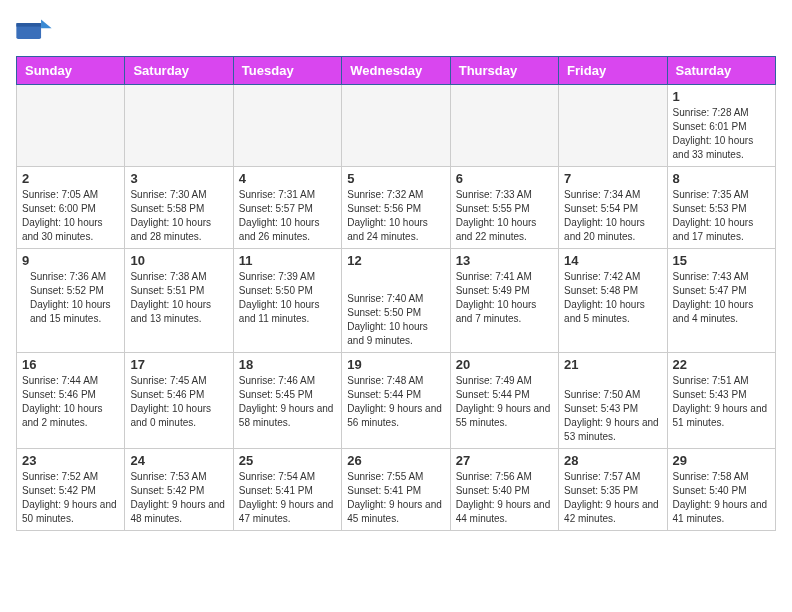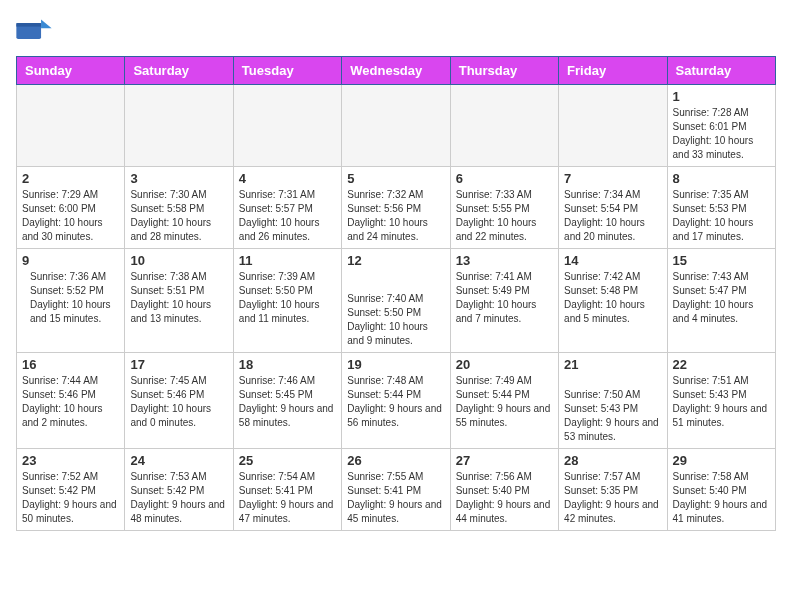--- a/index.html
+++ b/index.html
@@ -132,21 +132,21 @@
         <td>
           <span class="day-number">1</span>
           <div class="day-info" style="white-space: pre-line;">Sunrise: 7:28 AM
 Sunset: 6:01 PM
 Daylight: 10 hours and 33 minutes.</div>
         </td>
       </tr>
       <tr>
         <td>
           <span class="day-number">2</span>
-          <div class="day-info" style="white-space: pre-line;">Sunrise: 7:29 AM
+          <div class="day-info" style="white-space: pre-line;">Sunrise: 7:05 AM
 Sunset: 6:00 PM
 Daylight: 10 hours and 30 minutes.</div>
         </td>
         <td>
           <span class="day-number">3</span>
           <div class="day-info" style="white-space: pre-line;">Sunrise: 7:30 AM
 Sunset: 5:58 PM
 Daylight: 10 hours and 28 minutes.</div>
         </td>
         <td>

